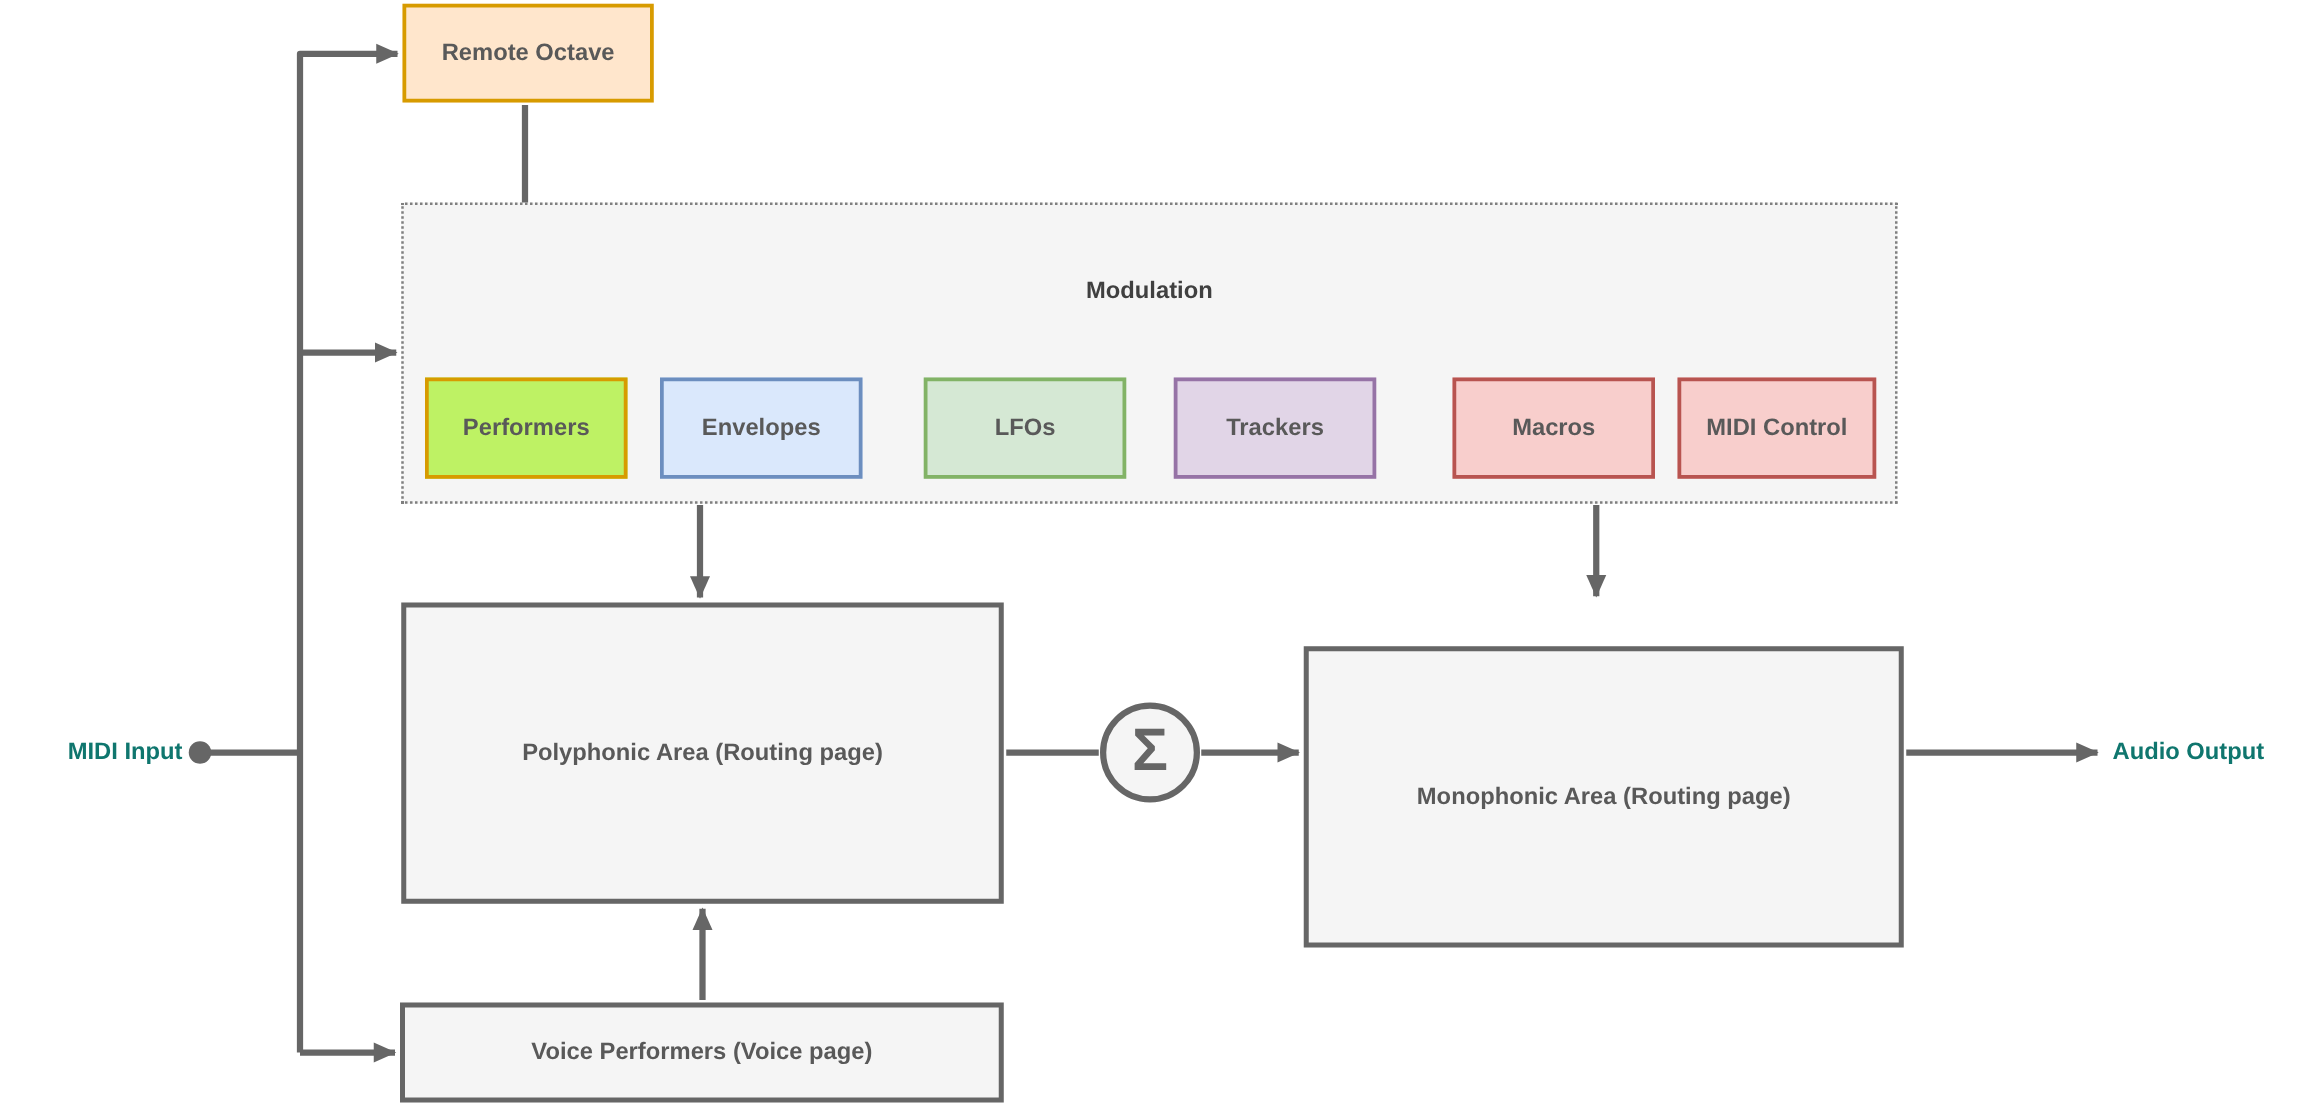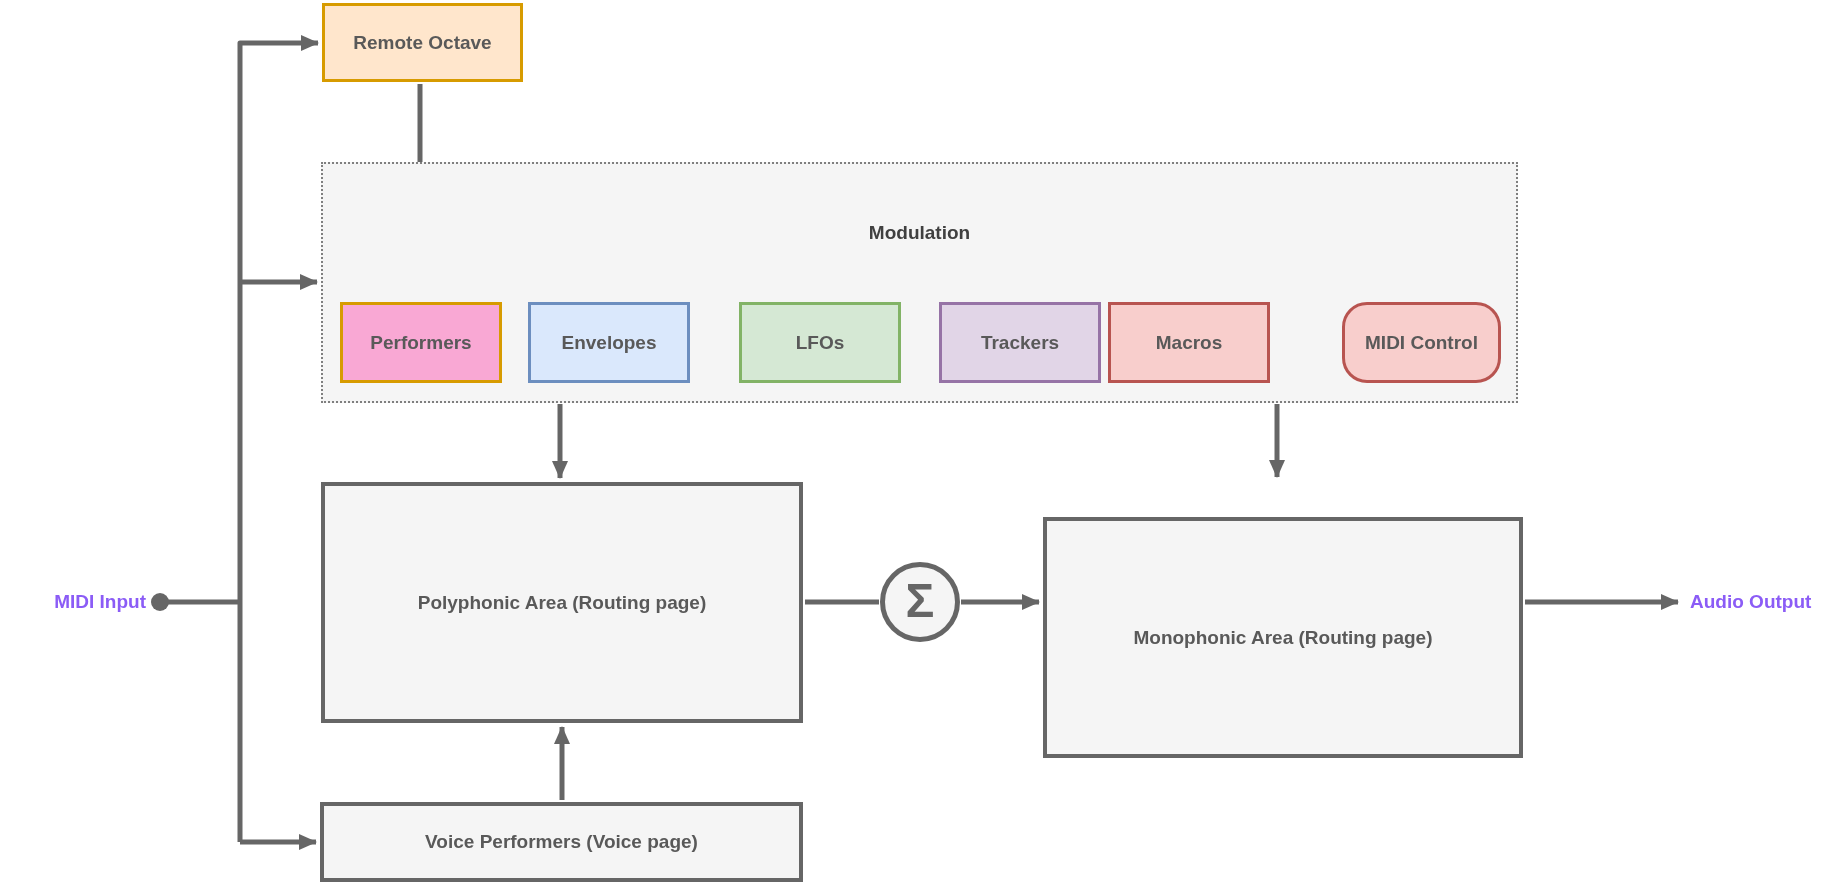--- a/index.html
+++ b/index.html
@@ -27,21 +27,21 @@
     display: flex;
     align-items: center;
     justify-content: center;
     text-align: center;
     font-weight: bold;
     font-size: 19px;
     color: #595959;
   }
   
   .modbox { top: 302px; width: 162px; height: 81px; border-width: 3px; border-style: solid; }
-  .orange { background: #f9a8d4; border-color: #D79B00; }
+  .orange { background: #bef264; border-color: #D79B00; }
   .blue   { background: #DAE8FC; border-color: #6C8EBF; }
   .green  { background: #D5E8D4; border-color: #82B366; }
   .purple { background: #E1D5E7; border-color: #9673A6; }
   .red    { background: #F8CECC; border-color: #B85450; }
   .grayBox { background: #F5F5F5; border: 4px solid #666666; }
 
   #remote-octave { left: 322px; top: 3px; width: 201px; height: 79px; border: 3px solid #D79B00; background: #FFE6CC; }
 
   #modulation-container {
     position: absolute;
@@ -58,22 +58,22 @@
     text-align: center;
     font-weight: bold;
     font-size: 19px;
     color: #404040;
   }
 
   #performers   { left: 340px;  }
   #envelopes    { left: 528px; text-align: right;  }
   #lfos         { left: 739px;  }
   #trackers     { left: 939px;  }
-  #macros       { left: 1108px; align-items: center; }
-  #midi-control { left: 1342px; width: 159px; border-radius: 25px; }
+  #macros       { left: 1162px; align-items: center; }
+  #midi-control { left: 1342px; width: 159px; }
 
   #polyphonic { left: 321px;  top: 482px; width: 482px; height: 241px; }
   #monophonic { left: 1043px; top: 481px; width: 480px; height: 241px; margin-top: 36px; }
   #voice-allocation { left: 320px; top: 802px; width: 483px; height: 80px; }
 
   #sum-node {
     position: absolute;
     left: 880px; top: 562px;
     width: 80px; height: 80px;
     box-sizing: border-box;
@@ -86,21 +86,21 @@
     font-size: 48px;
     font-weight: bold;
     color: #666666;
     padding-bottom: 4px;
   }
 
   .io-label {
     position: absolute;
     font-weight: bold;
     font-size: 19px;
-    color: #8b5cf6;
+    color: #0f766e;
     line-height: 24px;
   }
   #midi-input-label { left: 18px; top: 590px; width: 128px; text-align: right; }
   #audio-output-label { left: 1690px; top: 590px; width: 160px; text-align: left; }
 </style>
 </head>
 <body>
 
 <div id="canvas">
 

